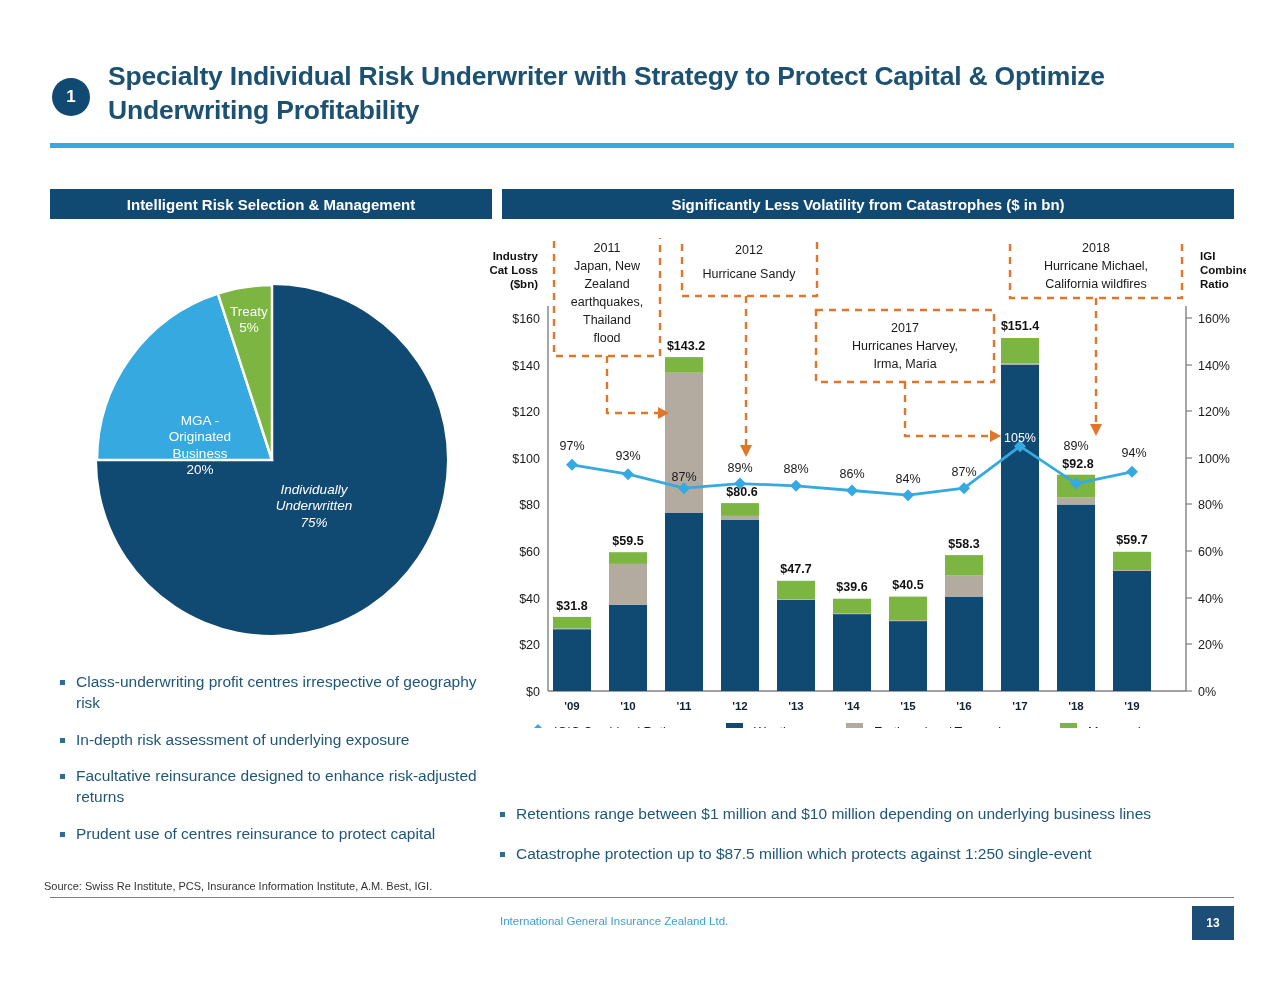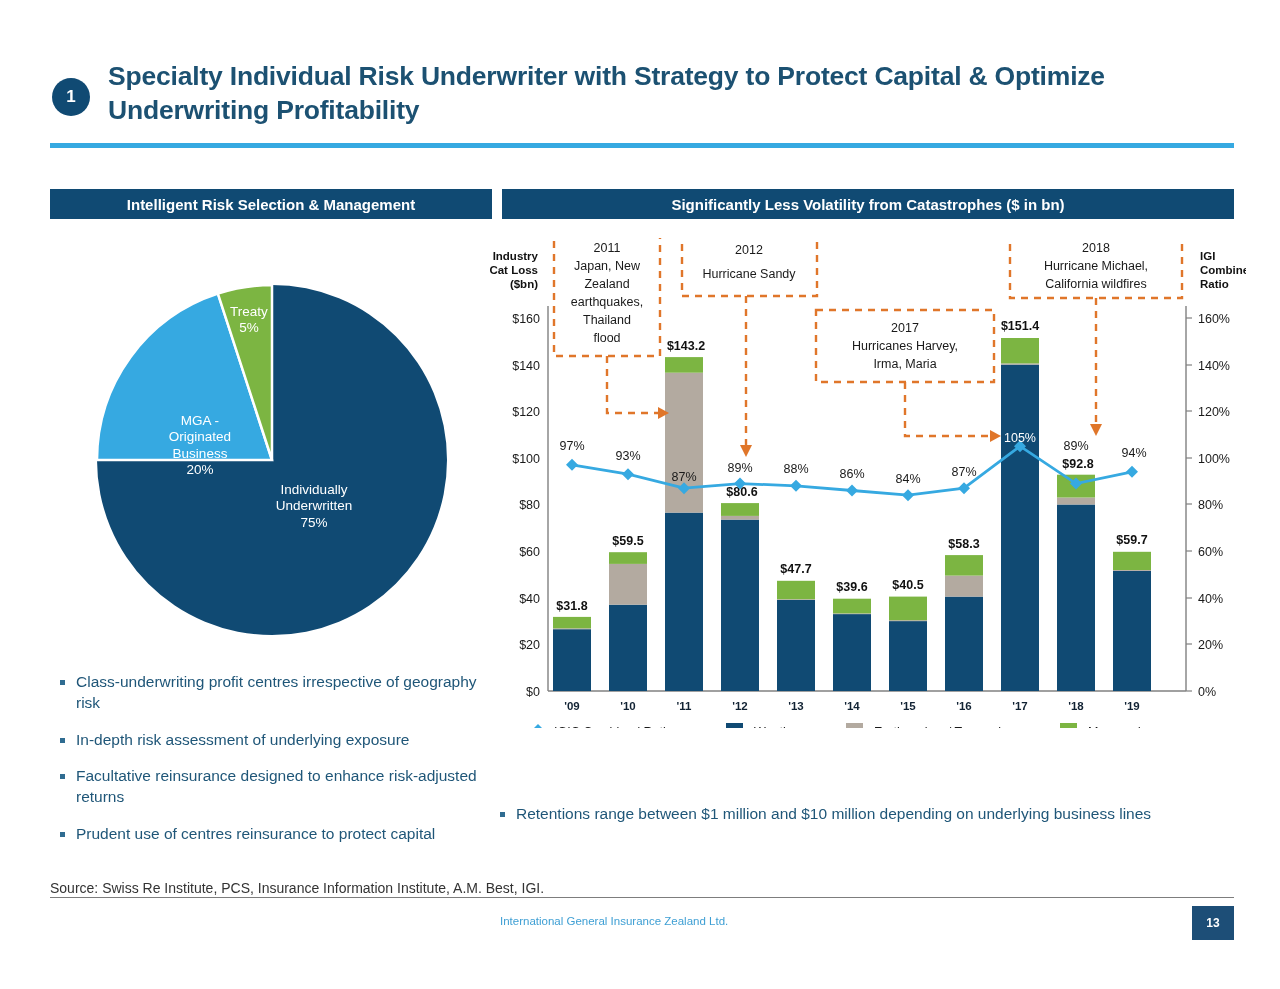--- a/index.html
+++ b/index.html
@@ -39,34 +39,34 @@
   }
   .secbar.left  { left: 50px;  top: 189px; width: 442px; }
   .secbar.right { left: 502px; top: 189px; width: 732px; }
 
   
   .pie-wrap { position: absolute; left: 94px; top: 282px; width: 356px; height: 356px; }
   .pie-wrap svg { display: block; }
   .pie-lbl { position: absolute; color: #fff; text-align: center; font-size: 13.5px; line-height: 1.22; }
   .pie-lbl.treaty   { left: 120px; top: 22px;  width: 70px; }
   .pie-lbl.mga      { left: 56px;  top: 83px;  width: 100px; margin-top: 48px; }
-  .pie-lbl.indiv    { left: 150px; top: 200px; width: 140px; }
+  .pie-lbl.indiv    { left: 150px; top: 200px; width: 140px; font-style: italic; }
 
   
   .bullets-left { position: absolute; left: 60px; top: 672px; width: 430px; }
   .bullets-right { position: absolute; left: 500px; top: 804px; width: 730px; }
   .blt { display: flex; margin-bottom: 16px; font-size: 15.5px; line-height: 1.34; color: #1f5678; }
   .blt .sq {
     flex: 0 0 auto; width: 5px; height: 5px; background: #2f6c91;
     margin: 8px 11px 0 0;
   }
   .bullets-right .blt { font-size: 15.5px; margin-bottom: 19px; }
 
   
-  .src { position: absolute; left: 50px; top: 880px; font-size: 14px; color: #333; }
+  .src { position: absolute; left: 44px; top: 880px; font-size: 11px; color: #333; }
   .rule-bot { position: absolute; left: 50px; top: 897px; width: 1184px; height: 1px; background: #7d7d7d; }
   .footer-co { position: absolute; left: 500px; top: 915px; font-size: 11.5px; color: #3e9fd4; }
   .pagebox {
     position: absolute; left: 1192px; top: 906px; width: 42px; height: 34px;
     background: #1d4e77; color: #fff; font-size: 12px; font-weight: bold;
     display: flex; align-items: center; justify-content: center;
   }
 
   
   .chart { position: absolute; left: 486px; top: 238px; width: 760px; height: 490px; }
@@ -344,20 +344,24 @@
       <span class="sq"></span>
       <span>Prudent use of centres reinsurance to protect capital</span>
     </div>
   </div>
 
   <div class="bullets-right">
     <div class="blt">
       <span class="sq"></span>
       <span>Retentions range between $1 million and $10 million depending on underlying business lines</span>
     </div>
+    <div class="blt">
+      <span class="sq"></span>
+      <span>Catastrophe protection up to $87.5 million which protects against 1:250 single-event</span>
+    </div>
   </div>
 
   <div class="src">Source: Swiss Re Institute, PCS, Insurance Information Institute, A.M. Best, IGI.</div>
   <div class="rule-bot"></div>
   <div class="footer-co">International General Insurance Zealand Ltd.</div>
   <div class="pagebox">13</div>
 
 </div>
 
 </body></html>

